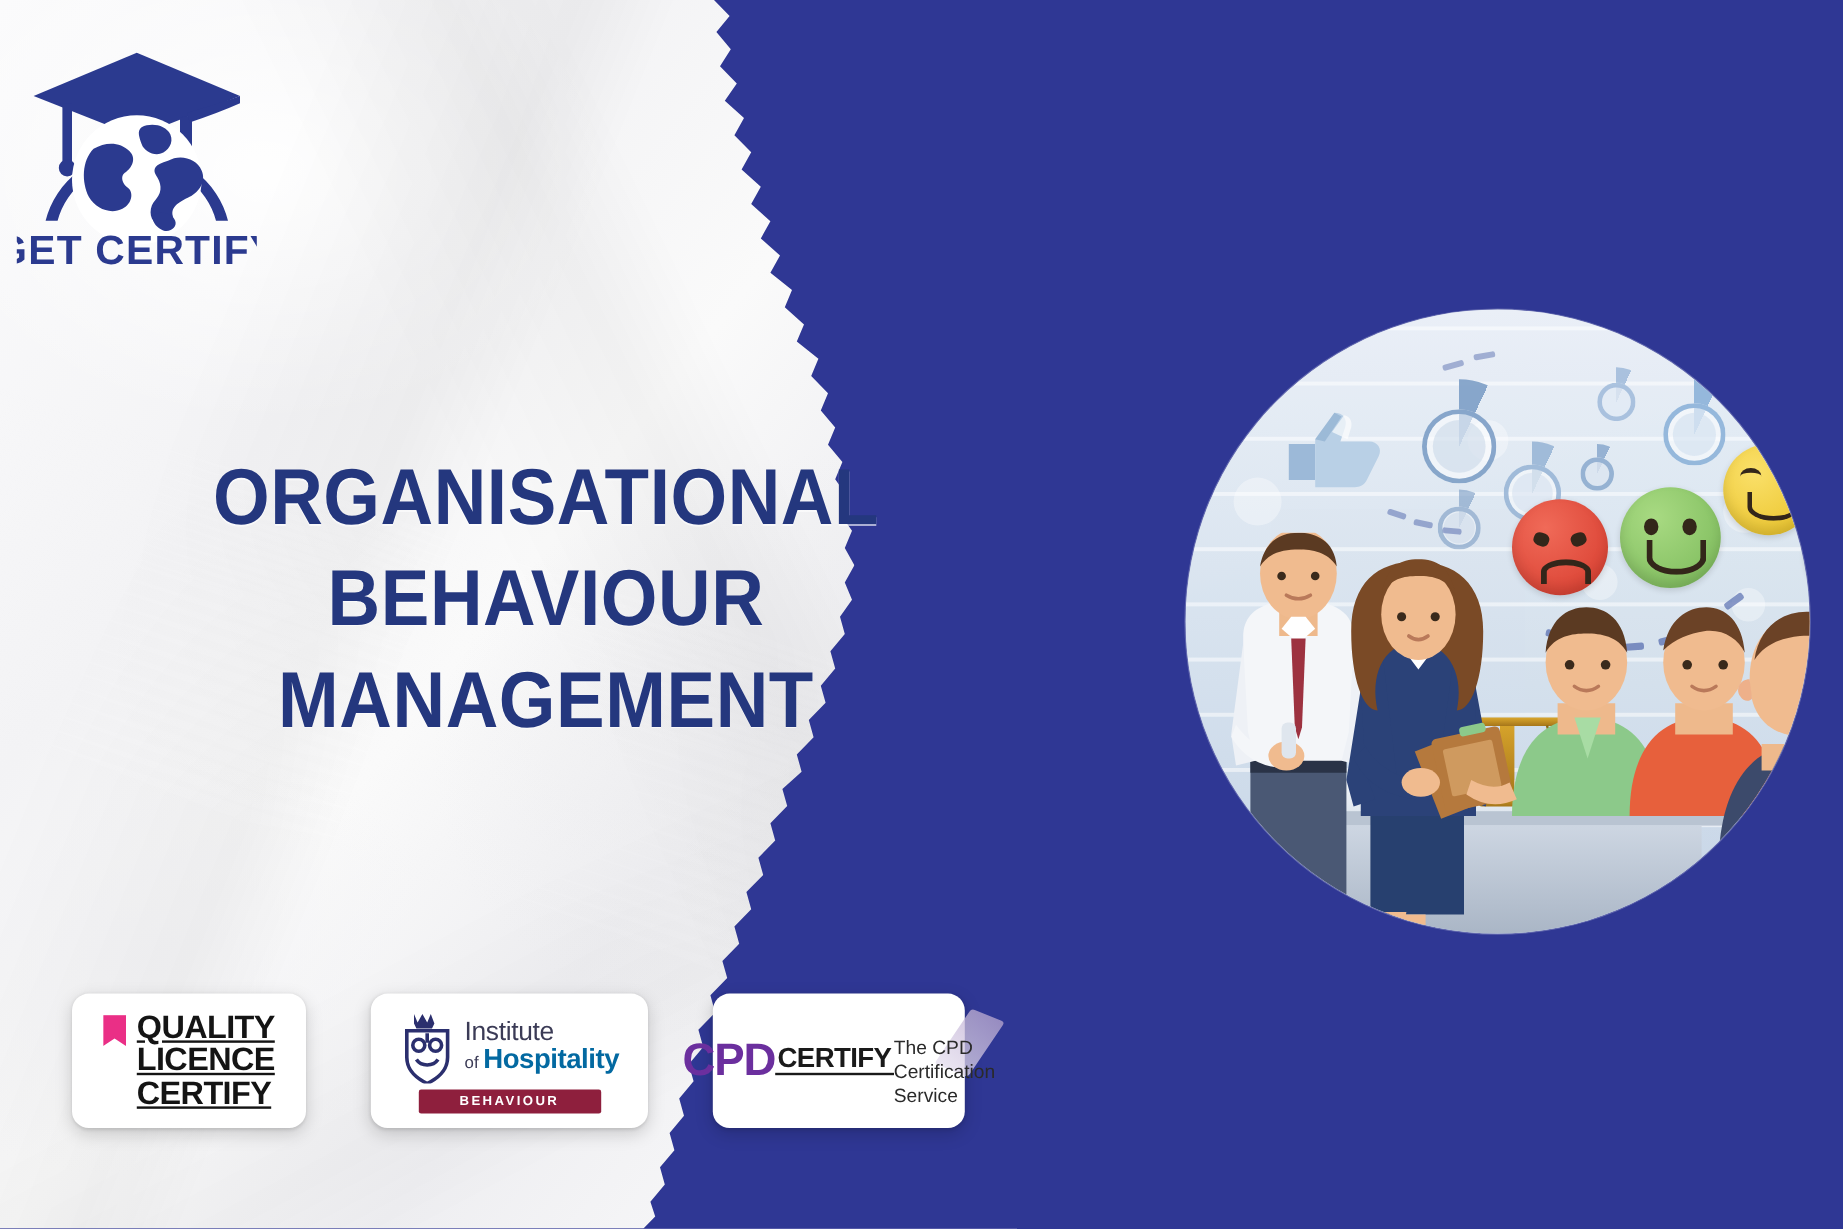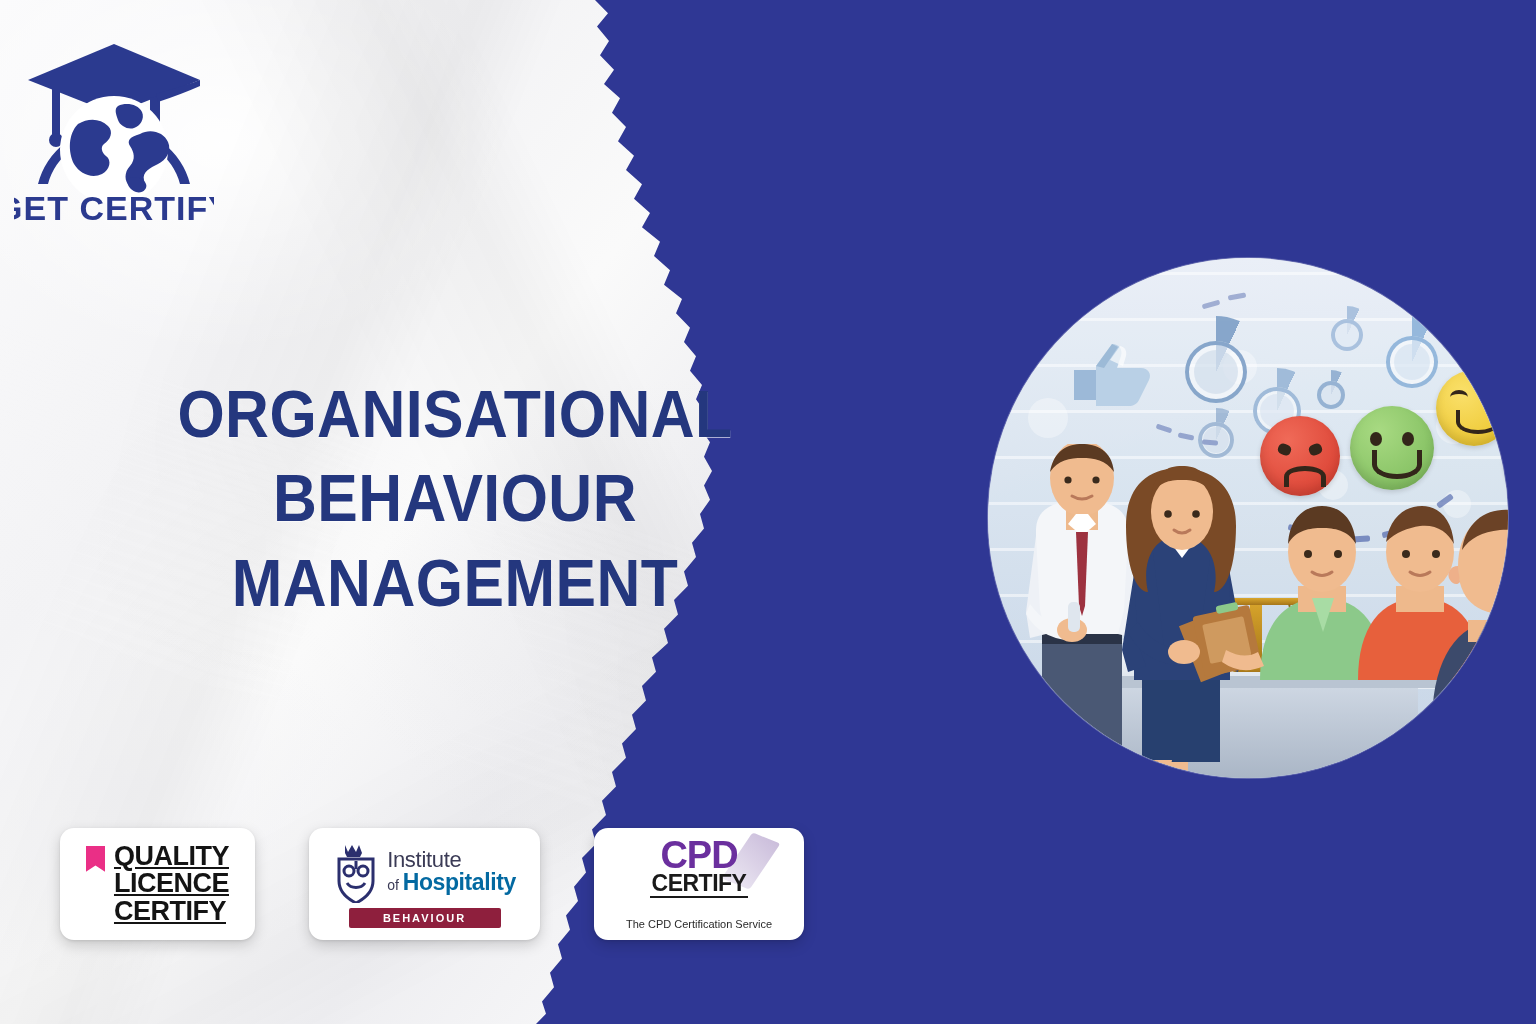--- a/index.html
+++ b/index.html
@@ -81,25 +81,25 @@
   .ioh-l2{font-size:14px;color:#3b3b56;}
   .ioh-l2 b{font-size:23px;color:#0369a1;letter-spacing:-.4px;}
   .ioh-bar{
     background:#8e1f3d;color:#ffffff;border-radius:2px;
     font-size:11px;font-weight:bold;letter-spacing:2px;
     padding:4px 0;width:152px;text-align:center;
     filter:blur(.35px);
   }
 
   
-  .cpd{display:flex;flex-direction:column;align-items:center;line-height:1;position:relative;}
+  .cpd{display:flex;flex-direction:row;align-items:center;line-height:1;position:relative;}
   .cpd-top{font-weight:bold;font-size:38px;color:#6b2f9e;letter-spacing:-1px;filter:blur(.5px);}
   .cpd-mid{font-weight:bold;font-size:23px;color:#1a1a1a;letter-spacing:-.5px;filter:blur(.6px);
            border-bottom:2px solid #1a1a1a;padding:0 2px 1px;margin-top:-2px;}
-  .cpd-sub{font-size:11px;color:#2a2a2a;text-align:center;margin-top:20px;filter:blur(.6px);line-height:1.25;}
+  .cpd-sub{font-size:16px;color:#2a2a2a;margin-top:20px;filter:blur(.6px);line-height:1.25;}
   .cpd-swoosh{position:absolute;right:6px;top:-2px;width:30px;height:54px;
     background:linear-gradient(200deg,#b9a7cf,#e6e0ef);transform:rotate(22deg) skewX(-12deg);
     border-radius:3px;opacity:.75;}
 
   
   .circle{
     position:absolute;left:988px;top:258px;width:520px;height:520px;
     border-radius:50%;overflow:hidden;
     background:linear-gradient(160deg,#e8eef5 0%,#d7e2ee 45%,#ccd9e8 100%);
     box-shadow:0 0 0 1px rgba(255,255,255,.25);

